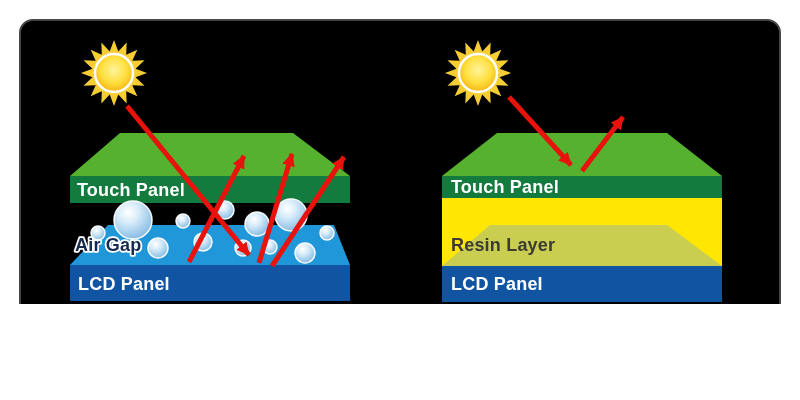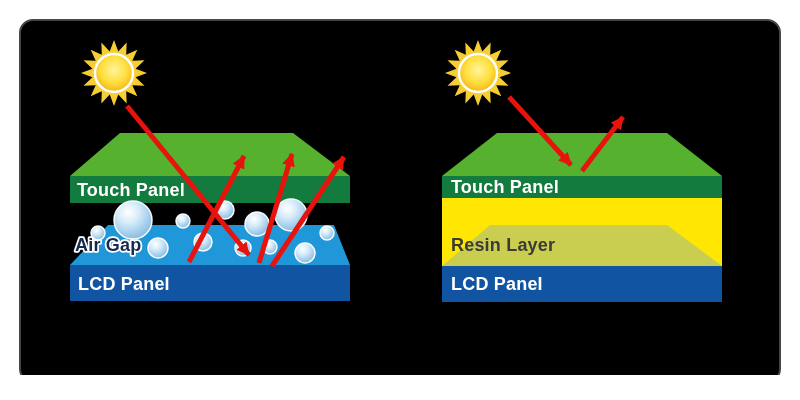--- a/index.html
+++ b/index.html
@@ -1,19 +1,19 @@
 <!DOCTYPE html>
 <html><head>
 <meta charset="utf-8">
 <style>
   html, body { margin: 0; padding: 0; background: #ffffff; }
   .canvas {
     position: relative;
     width: 800px;
-    height: 375px;
+    height: 304px;
     background: #ffffff;
     overflow: hidden;
   }
   svg { display: block; }
   .panel-frame { stroke: #454545; stroke-width: 2; }
   .label {
     font-family: "Liberation Sans", "DejaVu Sans", sans-serif;
     font-weight: bold;
     font-size: 18px;
     letter-spacing: 0.2px;

